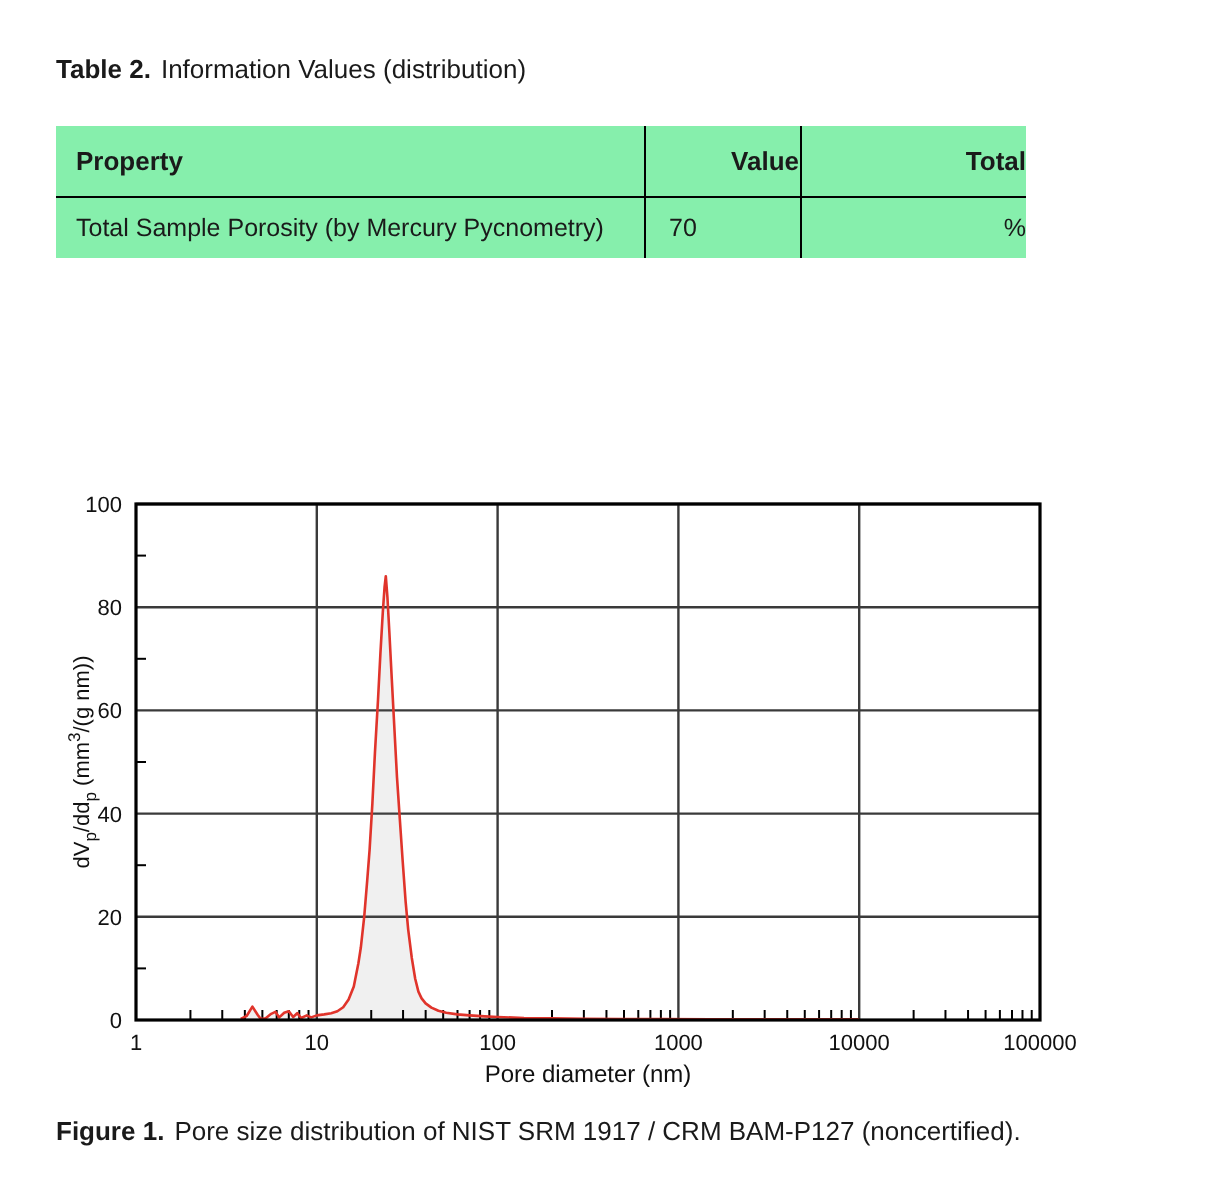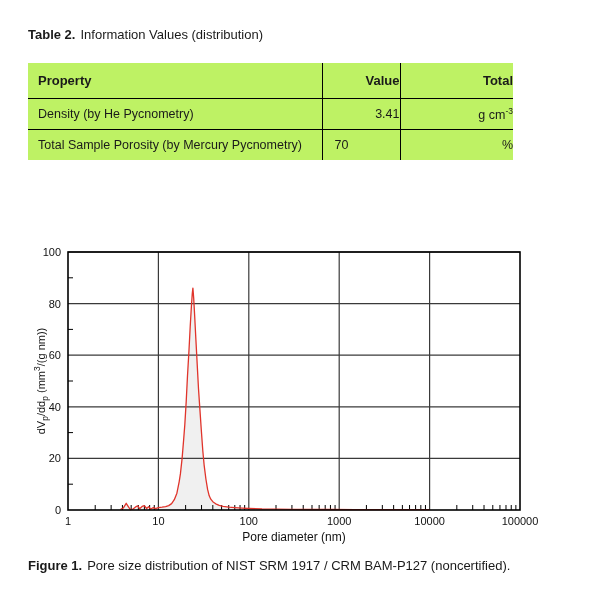--- a/index.html
+++ b/index.html
@@ -11,21 +11,21 @@
   .doc-title{position:absolute;left:28px;top:27px;font-size:13px;}
   .doc-title .rest{margin-left:5px;}
 
   table.info{
     position:absolute;left:28px;top:63px;width:485px;
     border-collapse:collapse;table-layout:fixed;font-size:12.5px;
   }
   table.info col.c1{width:294px;} table.info col.c2{width:78px;} table.info col.c3{width:113px;}
   table.info th{font-weight:bold;font-size:13px;height:35px;}
   table.info td{height:30px;}
-  table.info th,table.info td{padding:0;vertical-align:middle;background:#bef264;}
+  table.info th,table.info td{padding:0;vertical-align:middle;background:#86efac;}
   table.info .sep-b{border-bottom:1.5px solid #000;}
   table.info .vline{border-left:1px solid #000;}
   table.info .left{text-align:left;padding-left:10px;}
   table.info .center{text-align:right;}
   table.info .vleft{text-align:left;padding-left:12px;}
   sup{font-size:8.5px;}
   sub{font-size:8.5px;}
 
   .chart-wrap{position:absolute;left:30px;top:235px;width:548px;height:315px;}
   .chart-wrap svg{position:absolute;left:0;top:0;font-family:"Liberation Sans",sans-serif;}
@@ -51,25 +51,20 @@
       <col class="c3">
     </colgroup>
   <thead>
     <tr class="sep-b">
       <th class="left">Property</th>
       <th class="center vline">Value</th>
       <th class="center vline">Total</th>
     </tr>
   </thead>
   <tbody id="table-body">
-      <tr class="sep-b">
-        <td class="left">Density (by He Pycnometry)</td>
-        <td class="center vline">3.41</td>
-        <td class="center vline">g cm<sup>-3</sup></td>
-      </tr>
       <tr>
         <td class="left">Total Sample Porosity (by Mercury Pycnometry)</td>
         <td class="vleft vline">70</td>
         <td class="center vline">%</td>
       </tr>
     </tbody>
 </table>
 
 <div class="chart-wrap">
   <div class="ylabel">

